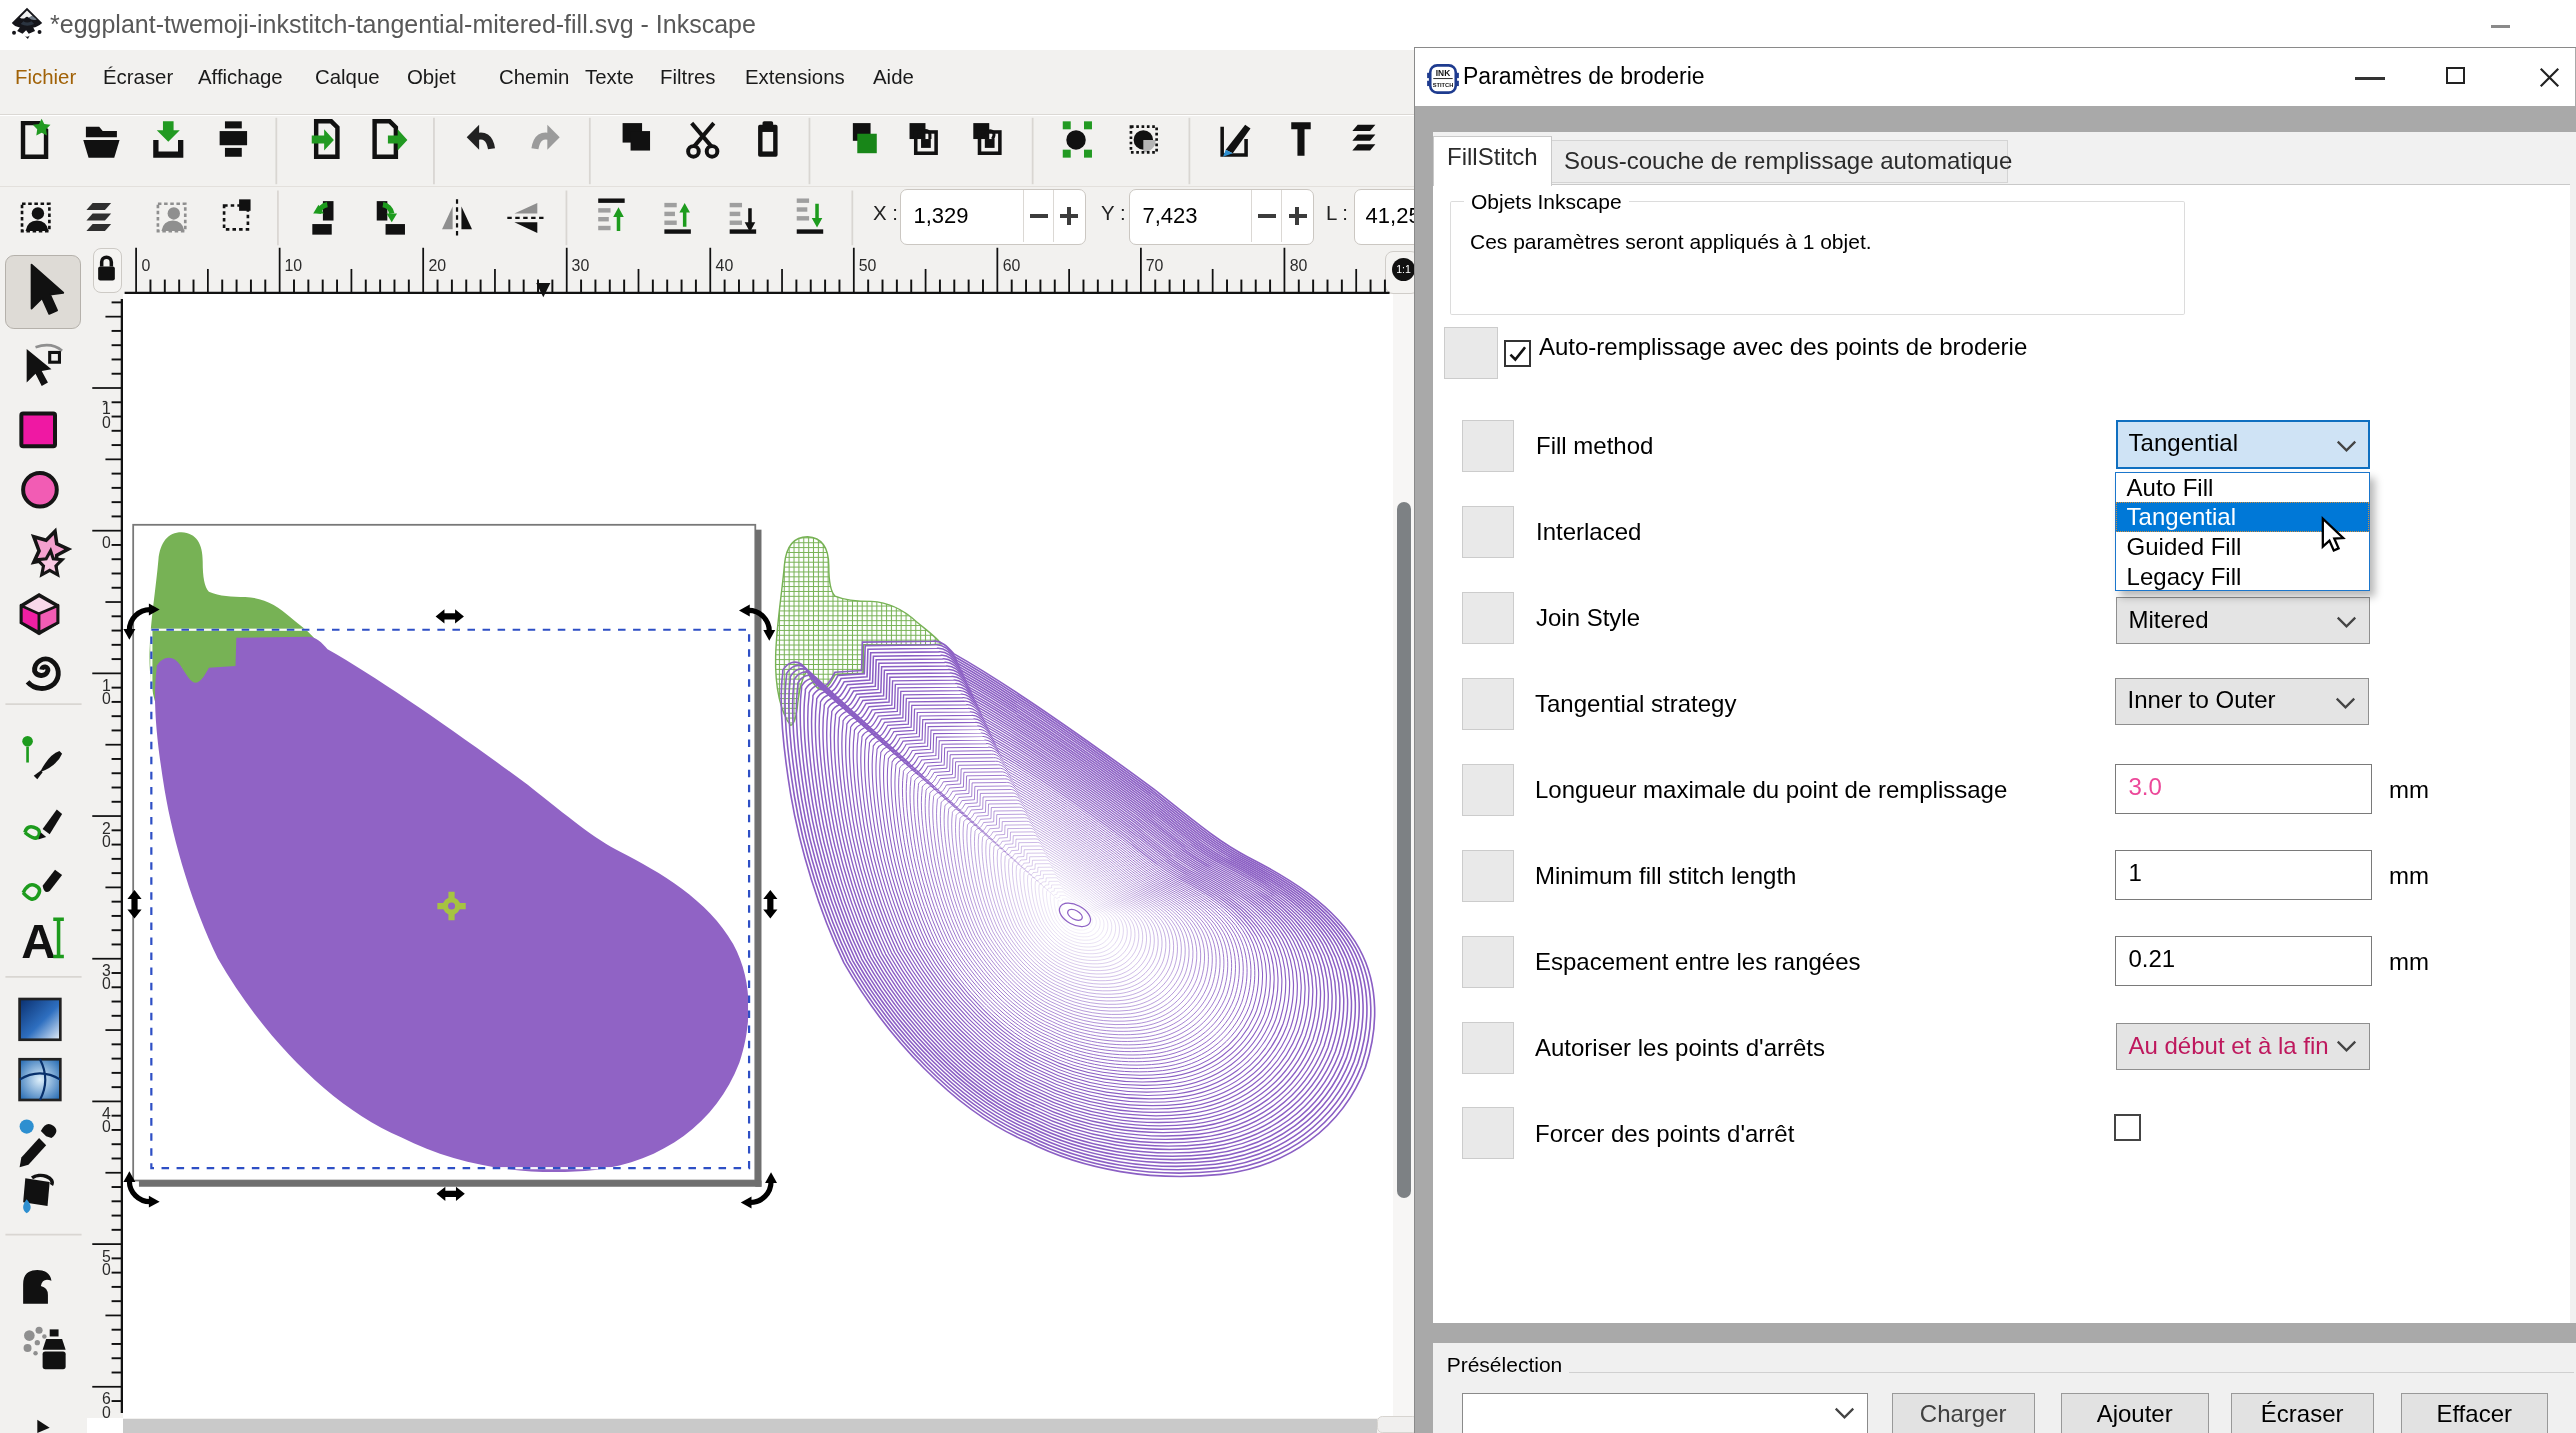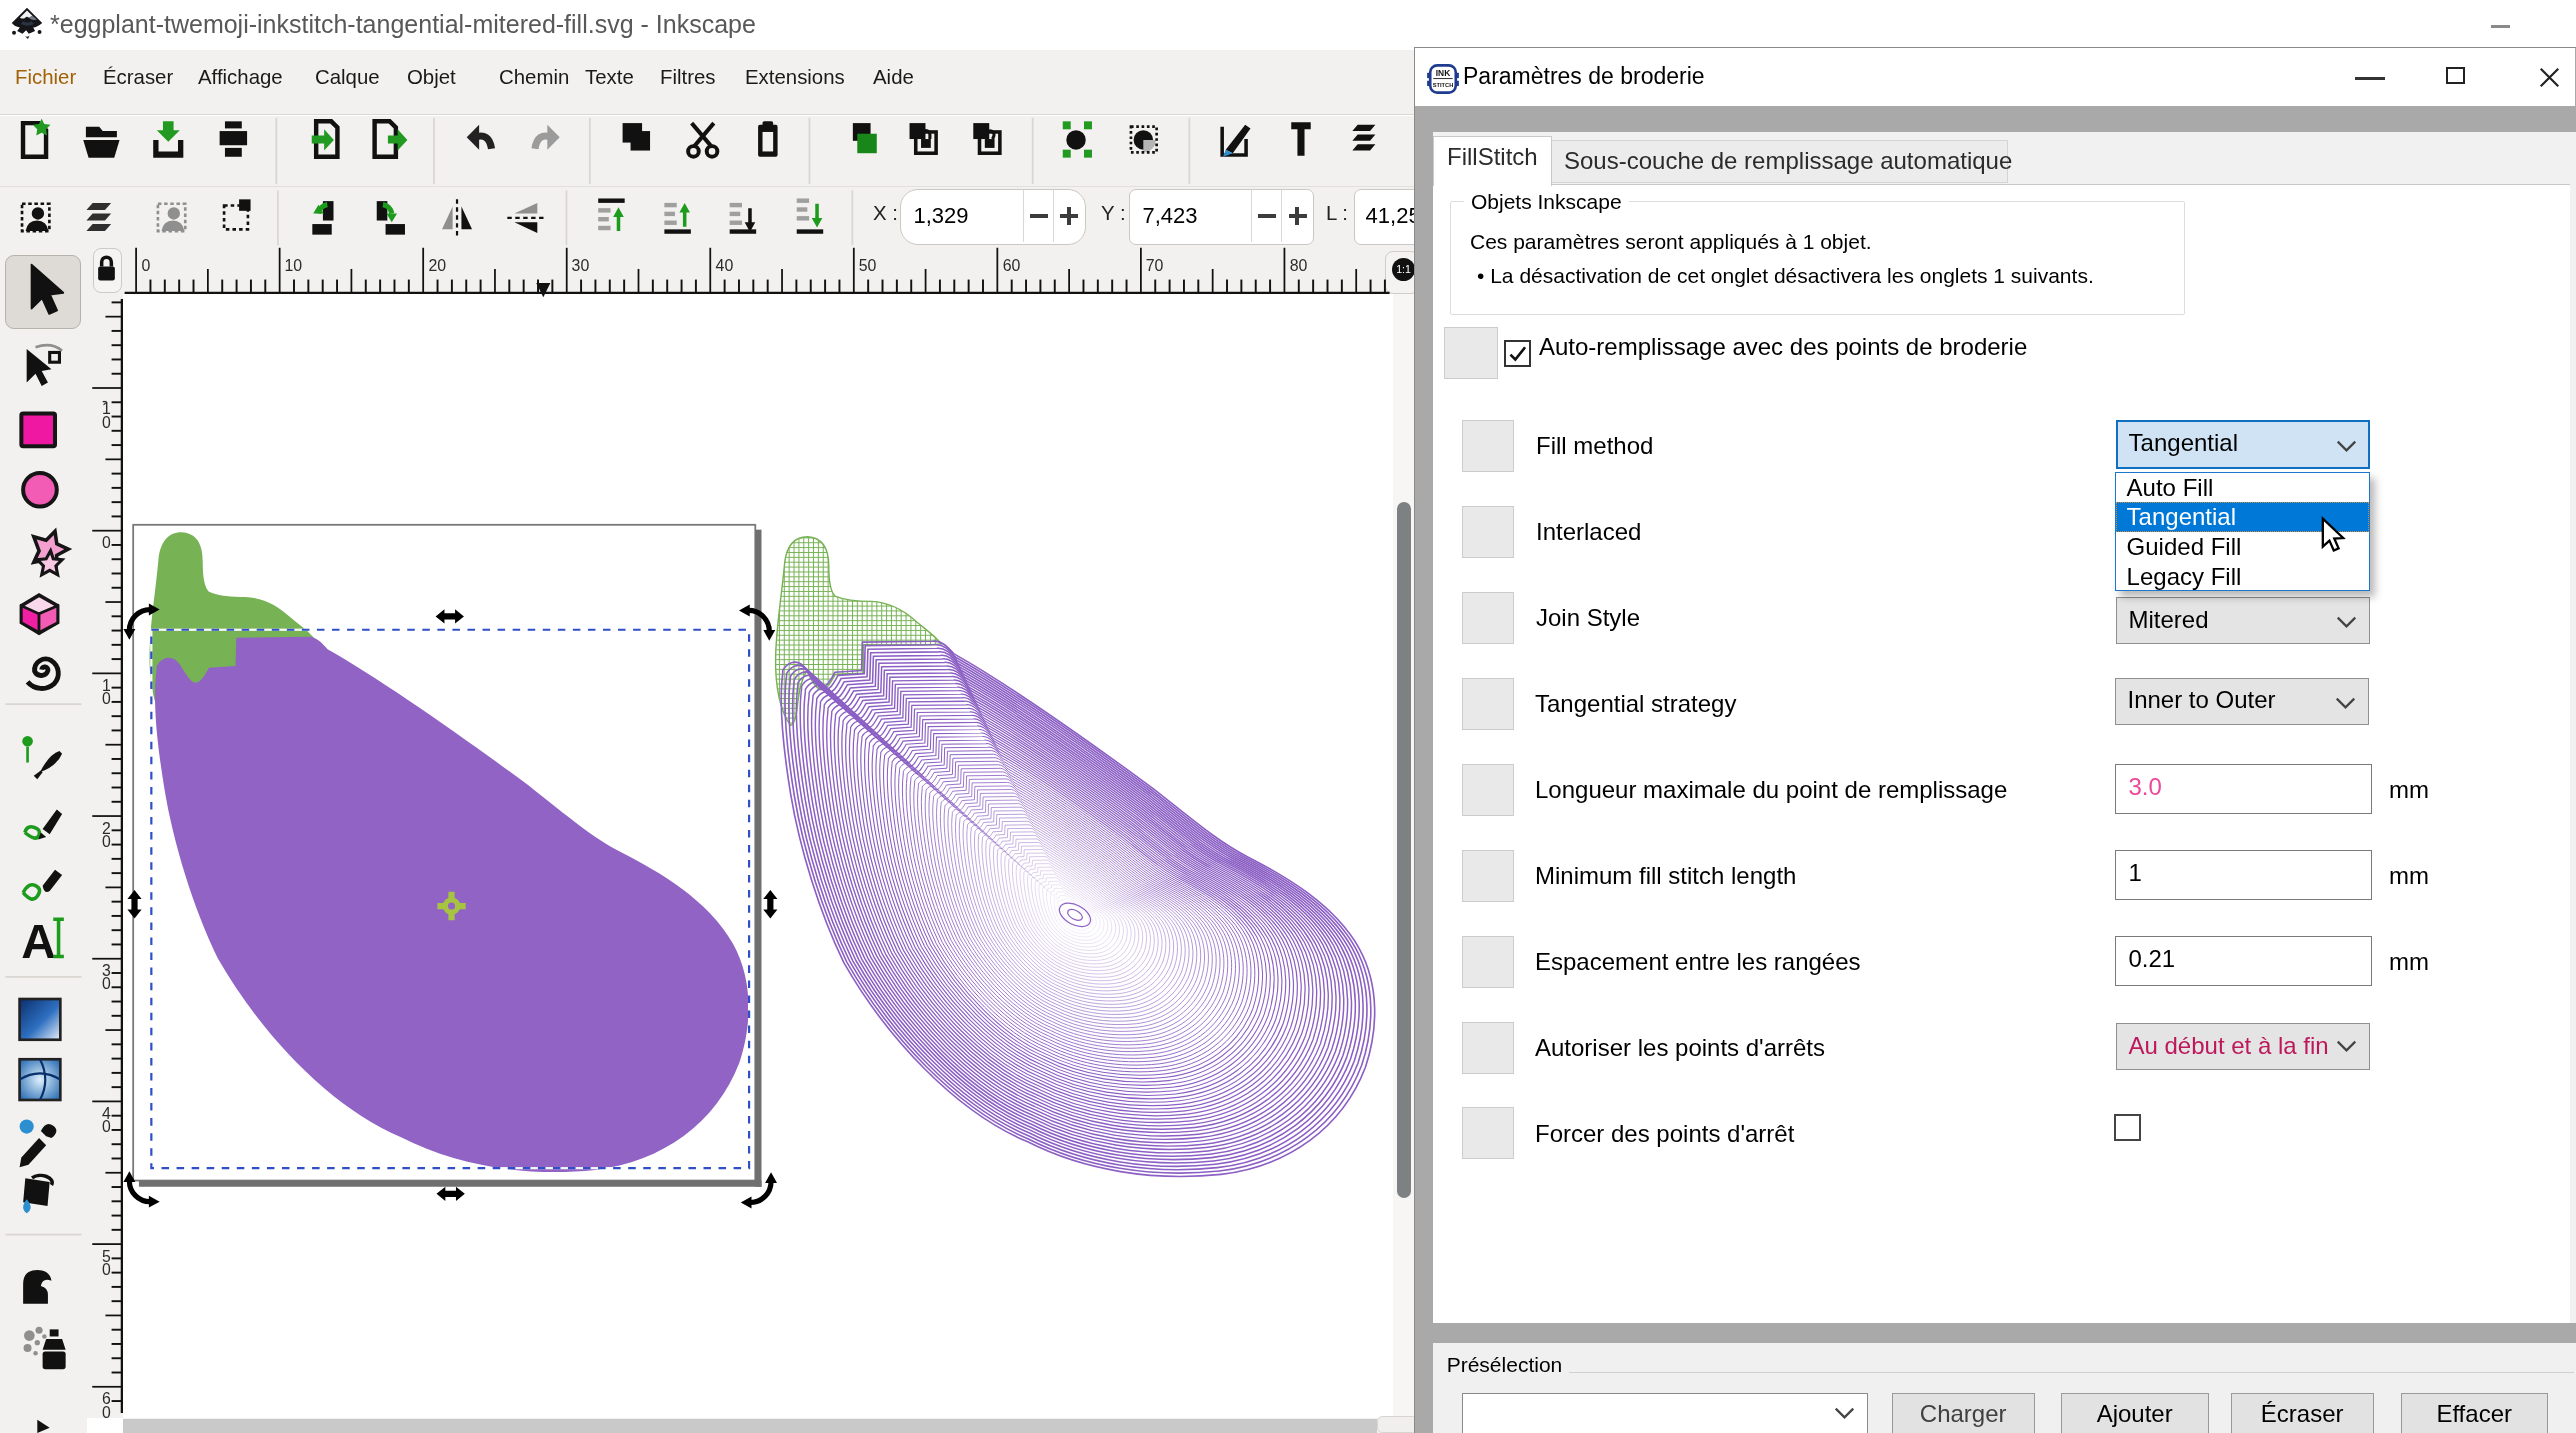--- a/index.html
+++ b/index.html
@@ -198,21 +198,21 @@
 
     <g fill="#9f9f9f">
         <rect x="900" y="13" width="14" height="5"></rect>
         <rect x="900" y="23" width="12" height="5"></rect>
         <rect x="900" y="33" width="14" height="5"></rect>
       </g>
     <rect x="900" y="48" width="30" height="5" fill="#111"></rect>
     <path d="M 917,35 l 6,11 6,-11 -4,0 0,-16 -4,0 0,16 z" fill="#1d9b1d"></path>
   </svg>
   <div class="abs" style="left:873px;top:15px;font-size:20.4px;color:#222;">X :</div>
-  <div class="abs" style="left:900px;top:1.8px;width:186px;height:56px;background:#fff;border:1.8px solid #cbc7c2;border-radius:18px;">
+  <div class="abs" style="left:900px;top:1.8px;width:186px;height:56px;background:#fff;border:1.8px solid #cbc7c2;border-radius:7px;">
     <span style="position:absolute;left:12.4px;top:13.3px;font-size:22px;color:#000;">1,329</span>
     <div class="abs" style="left:122px;top:0;width:0.9px;height:52px;background:#dbd8d4;"></div>
     <div class="abs" style="left:152px;top:0;width:0.9px;height:52px;background:#dbd8d4;"></div>
     <div class="abs" style="left:129px;top:24px;width:17.7px;height:4.4px;background:#3c3c3c;"></div>
     <div class="abs" style="left:159px;top:24px;width:17.7px;height:4.4px;background:#3c3c3c;"></div>
     <div class="abs" style="left:166px;top:17px;width:4.4px;height:18.6px;background:#3c3c3c;"></div>
   </div>
   <div class="abs" style="left:1101px;top:15px;font-size:20.4px;color:#222;">Y :</div>
   <div class="abs" style="left:1129px;top:1.8px;width:185px;height:56px;background:#fff;border:1.8px solid #cbc7c2;border-radius:7px;">
     <span style="position:absolute;left:12.4px;top:13.3px;font-size:22px;color:#000;">7,423</span>
@@ -708,21 +708,20 @@
   <div class="abs" style="left:17.7px;top:136px;width:1137px;height:1139px;background:#ffffff;border-top:0.9px solid #c9c9c9;"></div>
 
   <div class="abs" style="left:136px;top:92px;width:457px;height:43px;background:#ececec;border:0.9px solid #d4d4d4;"></div>
   <div class="abs" style="left:149px;top:99px;font-size:24px;color:#2b2b2b;">Sous-couche de remplissage automatique</div>
   <div class="abs" style="left:17.7px;top:88px;width:119px;height:50px;background:#ffffff;border:0.9px solid #c9c9c9;border-bottom:none;"></div>
   <div class="abs" style="left:32px;top:95px;font-size:24px;color:#2b2b2b;">FillStitch</div>
 
   <div class="abs" style="left:35px;top:153px;width:735px;height:114px;border:1.8px solid #dcdcdc;border-radius:1.8px;"></div>
   <div class="abs" style="left:49px;top:142px;background:#fff;padding:0 7px;font-size:21px;color:#000;">Objets Inkscape</div>
   <div class="abs" style="left:55px;top:182px;font-size:21px;color:#000;">Ces paramètres seront appliqués à 1 objet.</div>
-  <div class="abs" style="left:62px;top:216px;font-size:21px;color:#000;">• La désactivation de cet onglet désactivera les onglets 1 suivants.</div>
 
   <div class="abs" style="left:29px;top:279px;width:54px;height:52px;background:#e9e9e9;border:0.9px solid #ccc;"></div>
   <div class="abs" style="left:89px;top:292px;width:26.6px;height:26.6px;background:#fff;border:2.2px solid #333;"></div>
   <svg class="abs" style="left:93px;top:296px;" width="19.5" height="19.5" viewBox="0 0 24 24">
       <path d="M3 13 L9 19 L21 4" stroke="#111" stroke-width="3.2" fill="none"></path>
     </svg>
   <div class="abs" style="left:124px;top:285px;font-size:24px;color:#000;">Auto-remplissage avec des points de broderie</div>
 
   <div class="abs" style="left:47px;top:372px;width:52px;height:52px;background:#e9e9e9;border:0.9px solid #ccc;"></div>
   <div class="abs" style="left:47px;top:458px;width:52px;height:52px;background:#e9e9e9;border:0.9px solid #ccc;"></div>

